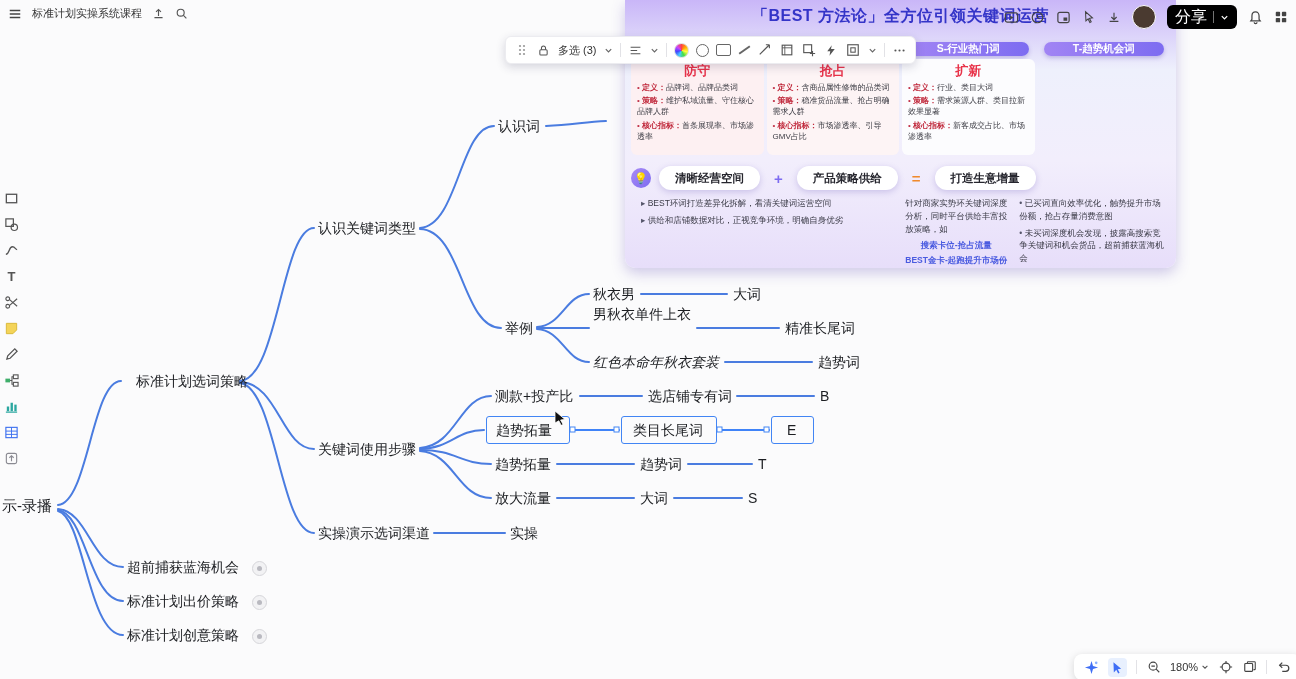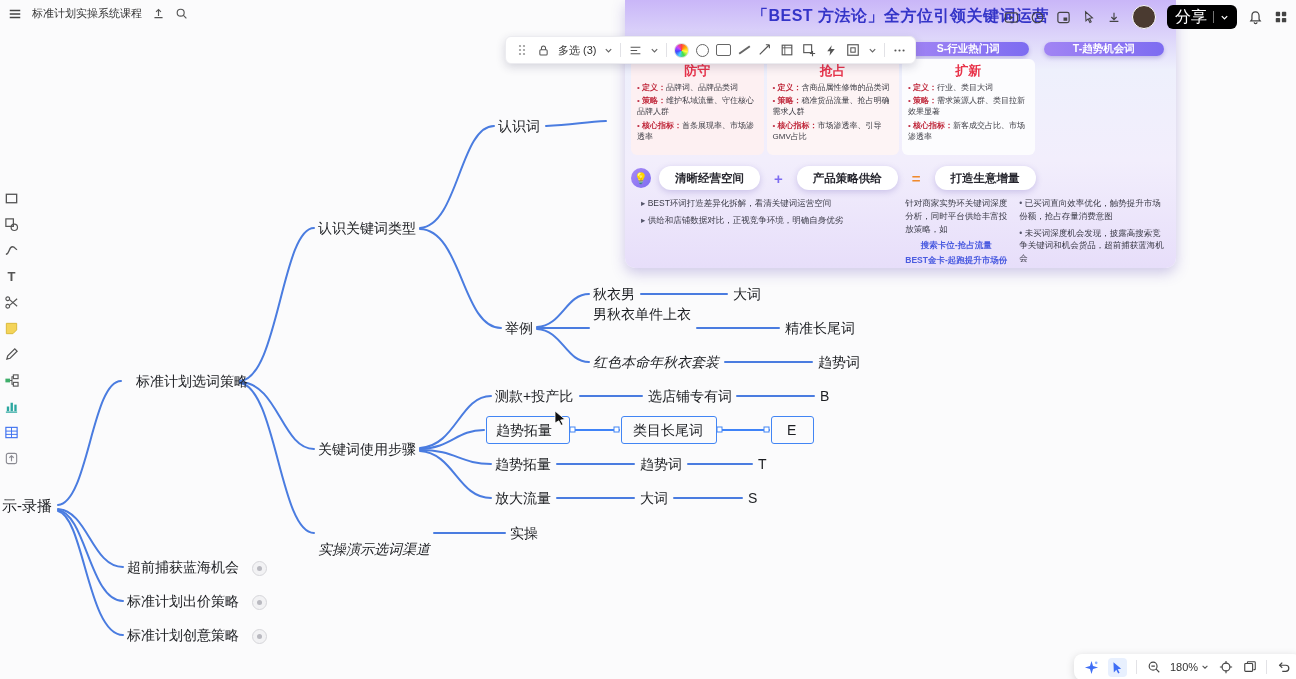--- a/index.html
+++ b/index.html
@@ -274,21 +274,21 @@
   <div class="node" style="left:136px;top:372px;">标准计划选词策略</div>
   <div class="node" style="left:127px;top:558px;">超前捕获蓝海机会</div>
   <div class="node" style="left:127px;top:592px;">标准计划出价策略</div>
   <div class="node" style="left:127px;top:626px;">标准计划创意策略</div>
   <div class="badge" style="left:252px;top:561px;"></div>
   <div class="badge" style="left:252px;top:595px;"></div>
   <div class="badge" style="left:252px;top:629px;"></div>
 
   <div class="node" style="left:318px;top:219px;">认识关键词类型</div>
   <div class="node" style="left:318px;top:440px;">关键词使用步骤</div>
-  <div class="node" style="left:318px;top:540px;font-style:italic;">实操演示选词渠道</div>
+  <div class="node" style="left:318px;top:524px;">实操演示选词渠道</div>
   <div class="node" style="left:510px;top:524px;">实操</div>
 
   <div class="node" style="left:498px;top:117px;">认识词</div>
   <div class="node" style="left:505px;top:319px;">举例</div>
 
   <div class="node" style="left:593px;top:285px;">秋衣男</div>
   <div class="node" style="left:733px;top:285px;">大词</div>
   <div class="node" style="left:593px;top:305px;">男秋衣单件上衣</div>
   <div class="node" style="left:785px;top:319px;">精准长尾词</div>
   <div class="node" style="left:593px;top:353px;font-style:italic;">红色本命年秋衣套装</div>

